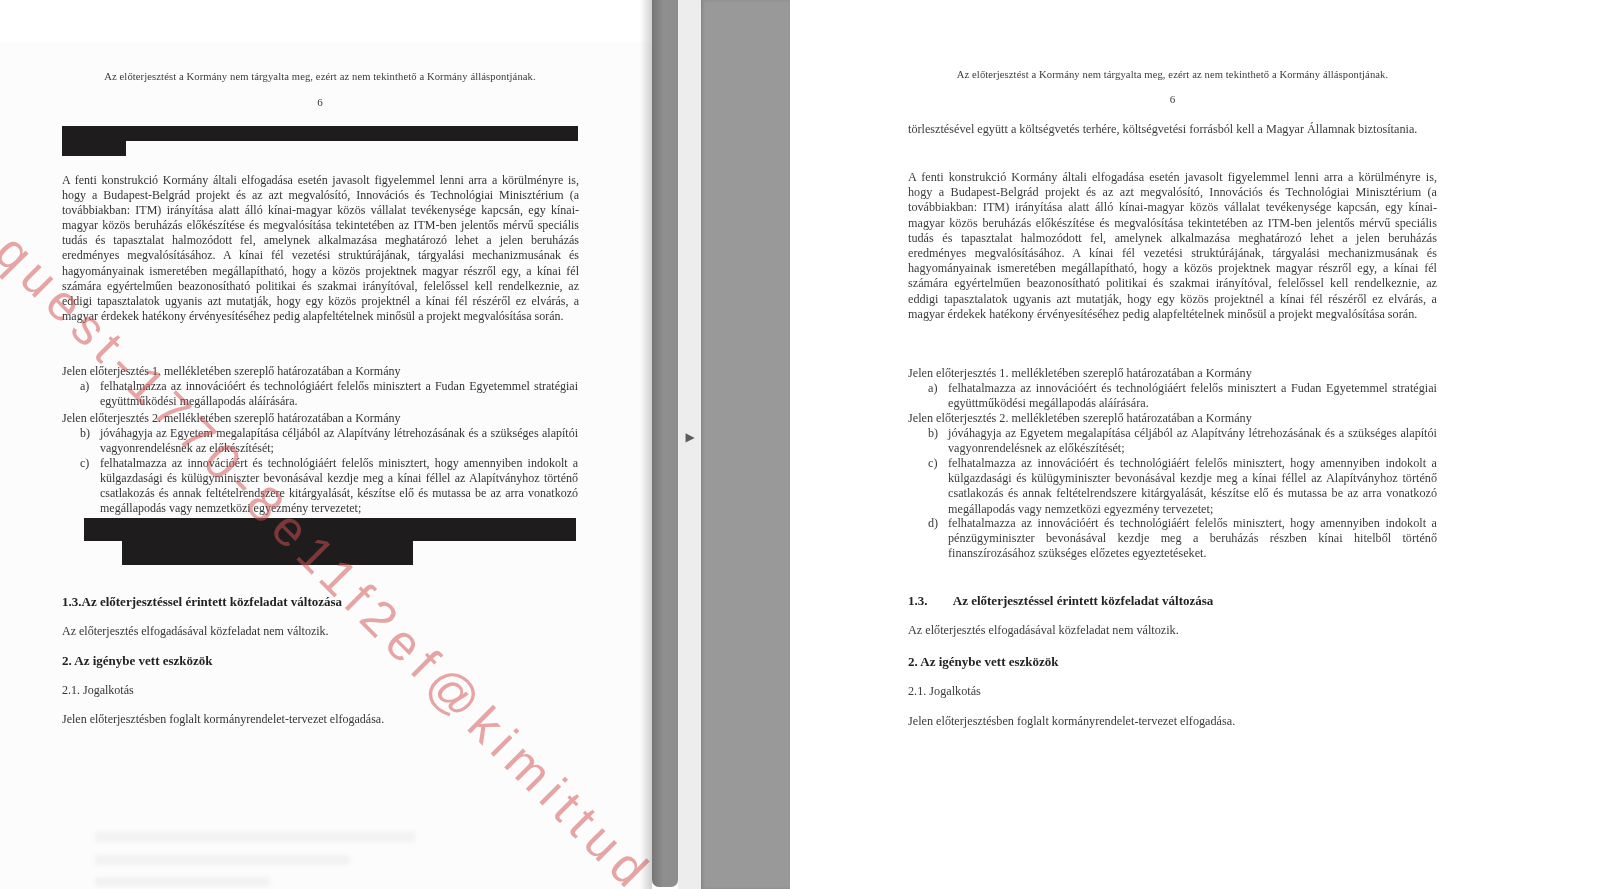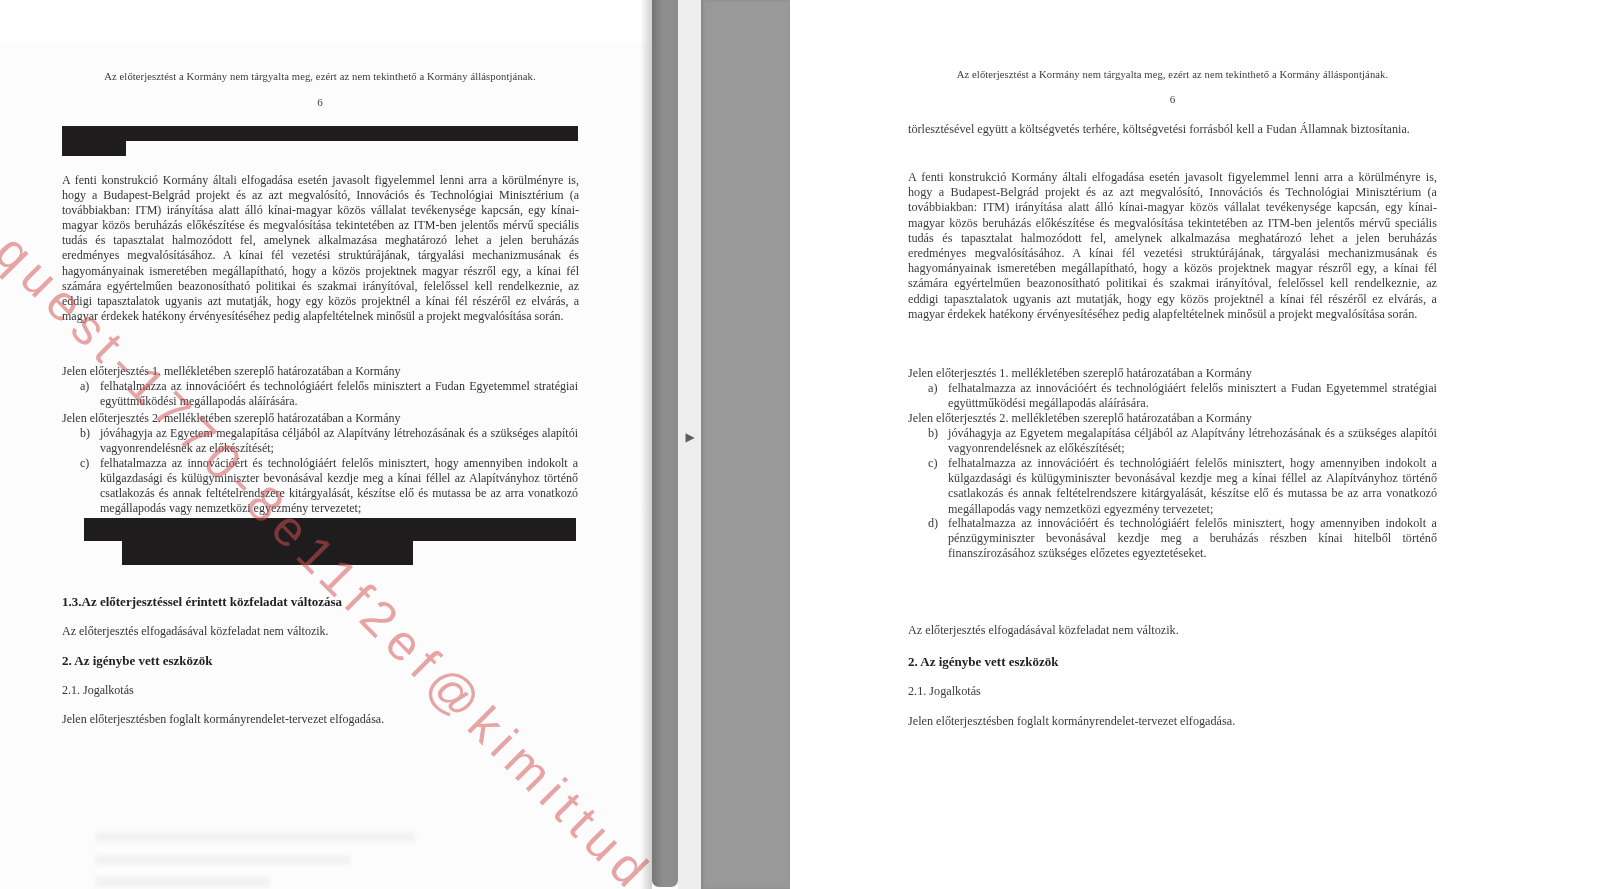--- a/index.html
+++ b/index.html
@@ -89,21 +89,21 @@
   <div class="edge-shadow"></div>
   <div class="strip-dark"></div>
   <div class="strip-light"></div>
   <div class="expand-btn">▶</div>
   <div class="gutter"></div>
 
   <section class="page right r">
     <div class="disclaimer" style="left:118px;top:27px;width:529px">Az előterjesztést a Kormány nem tárgyalta meg, ezért az nem tekinthető a Kormány álláspontjának.</div>
     <div class="pagenum" style="left:118px;top:51px;width:529px">6</div>
 
-    <div class="para rpara just" style="left:118px;top:80px;width:529px">törlesztésével együtt a költségvetés terhére, költségvetési forrásból kell a Fudan Államnak biztosítania.</div>
+    <div class="para rpara just" style="left:118px;top:80px;width:529px">törlesztésével együtt a költségvetés terhére, költségvetési forrásból kell a Magyar Államnak biztosítania.</div>
 
     <div class="para rpara just" style="left:118px;top:128px;width:529px">A fenti konstrukció Kormány általi elfogadása esetén javasolt figyelemmel lenni arra a körülményre is, hogy a Budapest-Belgrád projekt és az azt megvalósító, Innovációs és Technológiai Minisztérium (a továbbiakban: ITM) irányítása alatt álló kínai-magyar közös vállalat tevékenysége kapcsán, egy kínai-magyar közös beruházás előkészítése és megvalósítása tekintetében az ITM-ben jelentős mérvű speciális tudás és tapasztalat halmozódott fel, amelynek alkalmazása meghatározó lehet a jelen beruházás eredményes megvalósításához. A kínai fél vezetési struktúrájának, tárgyalási mechanizmusának és hagyományainak ismeretében megállapítható, hogy a közös projektnek magyar részről egy, a kínai fél számára egyértelműen beazonosítható politikai és szakmai irányítóval, felelőssel kell rendelkeznie, az eddigi tapasztalatok ugyanis azt mutatják, hogy egy közös projektnél a kínai fél részéről ez elvárás, a magyar érdekek hatékony érvényesítéséhez pedig alapfeltételnek minősül a projekt megvalósítása során.</div>
 
     <div class="para rpara" style="left:118px;top:324px;width:529px">Jelen előterjesztés 1. mellékletében szereplő határozatában a Kormány</div>
 
     <div class="listitem" style="left:138px;top:339px;width:509px">
       <span class="lbl">a)</span>
       <span class="itxt">felhatalmazza az innovációért és technológiáért felelős minisztert a Fudan Egyetemmel stratégiai együttműködési megállapodás aláírására.</span>
     </div>
 
@@ -117,19 +117,23 @@
     <div class="listitem" style="left:138px;top:414px;width:509px">
       <span class="lbl">c)</span>
       <span class="itxt">felhatalmazza az innovációért és technológiáért felelős minisztert, hogy amennyiben indokolt a külgazdasági és külügyminiszter bevonásával kezdje meg a kínai féllel az Alapítványhoz történő csatlakozás és annak feltételrendszere kitárgyalását, készítse elő és mutassa be az arra vonatkozó megállapodás vagy nemzetközi egyezmény tervezetet;</span>
     </div>
 
     <div class="listitem" style="left:138px;top:474px;width:509px">
       <span class="lbl">d)</span>
       <span class="itxt">felhatalmazza az innovációért és technológiáért felelős minisztert, hogy amennyiben indokolt a pénzügyminiszter bevonásával kezdje meg a beruházás részben kínai hitelből történő finanszírozásához szükséges előzetes egyeztetéseket.</span>
     </div>
 
+    <div class="heading" style="left:118px;top:551px;width:529px">
+      <span class="h13num">1.3.</span>
+      <span class="h13title">Az előterjesztéssel érintett közfeladat változása</span>
+    </div>
     <div class="para rpara" style="left:118px;top:581px;width:529px">Az előterjesztés elfogadásával közfeladat nem változik.</div>
     <div class="heading" style="left:118px;top:612px;width:529px">2. Az igénybe vett eszközök</div>
     <div class="para rpara" style="left:118px;top:642px;width:529px">2.1. Jogalkotás</div>
     <div class="para rpara" style="left:118px;top:672px;width:529px">Jelen előterjesztésben foglalt kormányrendelet-tervezet elfogadása.</div>
   </section>
 
 </div>
 
 </body></html>

